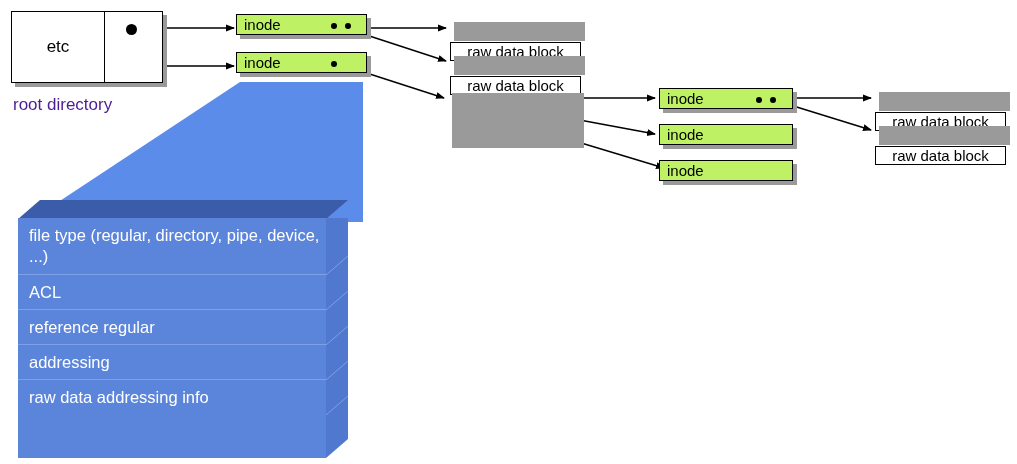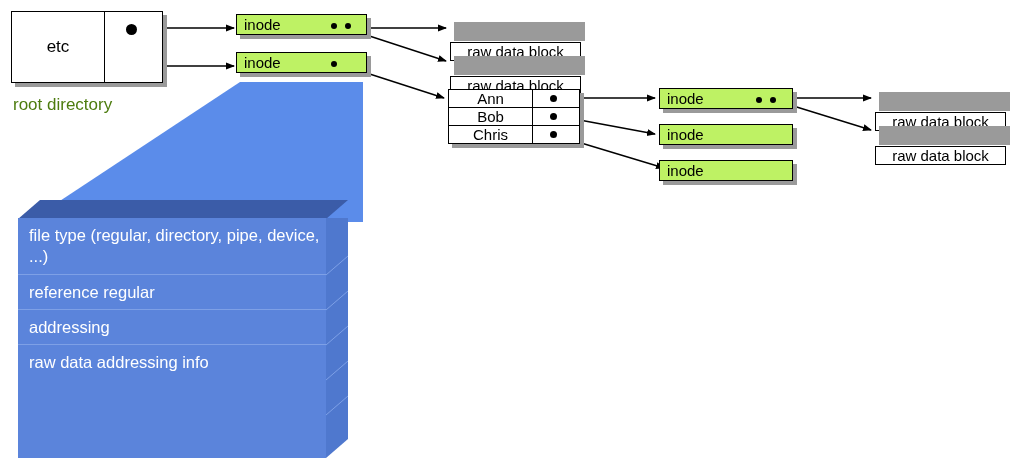--- a/index.html
+++ b/index.html
@@ -95,21 +95,21 @@
     justify-content: center;
     font-size: 15px;
     color: #000;
     white-space: nowrap;
     margin-top: 24px;
   }
 
   .caption {
     position: absolute;
     font-size: 17px;
-    color: #4d7c0f;
+    color: #4c1d95;
     white-space: nowrap;
   }
 
   
   #inode-detail {
     position: absolute;
     left: 18px;
     top: 200px;
     width: 330px;
     height: 258px;
@@ -165,20 +165,21 @@
     <svg class="detail-side" viewBox="0 0 22 240" preserveAspectRatio="none">
       <polygon points="0,0 22,-19 22,221 0,240" fill="#4F78CE"></polygon>
       <line x1="0" y1="57" x2="22" y2="38" stroke="#7EA0E6" stroke-width="1"></line>
       <line x1="0" y1="92" x2="22" y2="73" stroke="#7EA0E6" stroke-width="1"></line>
       <line x1="0" y1="127" x2="22" y2="108" stroke="#7EA0E6" stroke-width="1"></line>
       <line x1="0" y1="162" x2="22" y2="143" stroke="#7EA0E6" stroke-width="1"></line>
       <line x1="0" y1="197" x2="22" y2="178" stroke="#7EA0E6" stroke-width="1"></line>
     </svg>
     <div class="detail-front">
       <div class="detail-row" style="height:57px;">file type (regular, directory, pipe, device, ...)</div>
+      <div class="detail-row" style="height:35px;">ACL</div>
       <div class="detail-row" style="height:35px;">reference regular</div>
       <div class="detail-row" style="height:35px;">addressing</div>
       <div class="detail-row" style="height:43px;">raw data addressing info</div>
     </div>
   </div>
 
   <svg class="svg-layer" viewBox="0 0 1017 464">
     <defs>
       <marker id="ah" markerWidth="9" markerHeight="9" refX="8" refY="4.5" orient="auto" markerUnits="userSpaceOnUse">
         <path d="M0,1 L9,4.5 L0,8 z" fill="#000000"></path>
@@ -230,40 +231,20 @@
     <span class="dot" style="left:94px; top:7.5px; width:6px; height:6px;"></span>
   </div>
 
   <div class="box-shadow" style="left:454px; top:22px; width:131px; height:19px;"></div>
   <div class="rdb-box" style="left:450px; top:18px; width:131px; height:19px;">raw data block</div>
 
   <div class="box-shadow" style="left:454px; top:56px; width:131px; height:19px;"></div>
   <div class="rdb-box" style="left:450px; top:52px; width:131px; height:19px;">raw data block</div>
 
   <div class="box-shadow" style="left:452px; top:93px; width:132px; height:55px;"></div>
-  <div class="dir-table" style="left:448px; top:89px; width:132px; height:55px;">
-    <div class="dir-row">
-      <div class="dir-name" style="width:84px; font-size:15px;">Ann</div>
-      <div class="dir-ptr" style="width:46px;">
-        <span class="dot" style="left:17px; top:5px; width:7px; height:7px;"></span>
-      </div>
-    </div>
-    <div class="dir-row">
-      <div class="dir-name" style="width:84px; font-size:15px;">Bob</div>
-      <div class="dir-ptr" style="width:46px;">
-        <span class="dot" style="left:17px; top:5px; width:7px; height:7px;"></span>
-      </div>
-    </div>
-    <div class="dir-row">
-      <div class="dir-name" style="width:84px; font-size:15px;">Chris</div>
-      <div class="dir-ptr" style="width:46px;">
-        <span class="dot" style="left:17px; top:5px; width:7px; height:7px;"></span>
-      </div>
-    </div>
-  </div>
 
   <div class="box-shadow" style="left:663px; top:92px; width:134px; height:21px;"></div>
   <div class="inode-box" style="left:659px; top:88px; width:134px; height:21px;">
     <span class="lbl">inode</span>
     <span class="dot" style="left:96px; top:7.5px; width:6px; height:6px;"></span>
     <span class="dot" style="left:110px; top:7.5px; width:6px; height:6px;"></span>
   </div>
 
   <div class="box-shadow" style="left:663px; top:128px; width:134px; height:21px;"></div>
   <div class="inode-box" style="left:659px; top:124px; width:134px; height:21px;">

